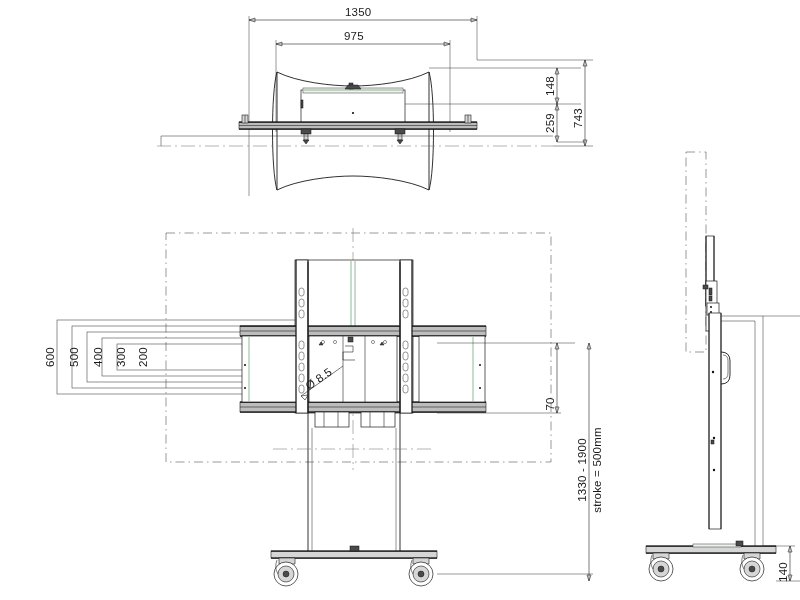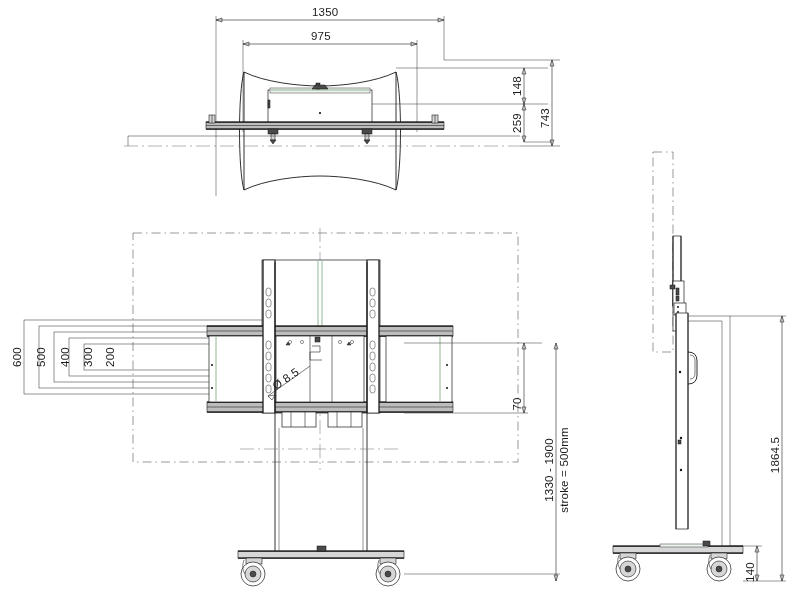--- a/index.html
+++ b/index.html
@@ -12,20 +12,21 @@
     width: 800px;
     height: 600px;
     overflow: hidden;
     font-family: "Liberation Sans", sans-serif;
   }
   #drawing-root {
     position: relative;
     width: 700px;
     height: 600px;
     background: #f9a8d4;
+    margin-left: 33px;
   }
   svg#cad {
     display: block;
     width: 800px;
     height: 600px;
   }
   .dim-text {
     font-family: "Liberation Sans", sans-serif;
     font-size: 11.5px;
     fill: #1a1a1a;

